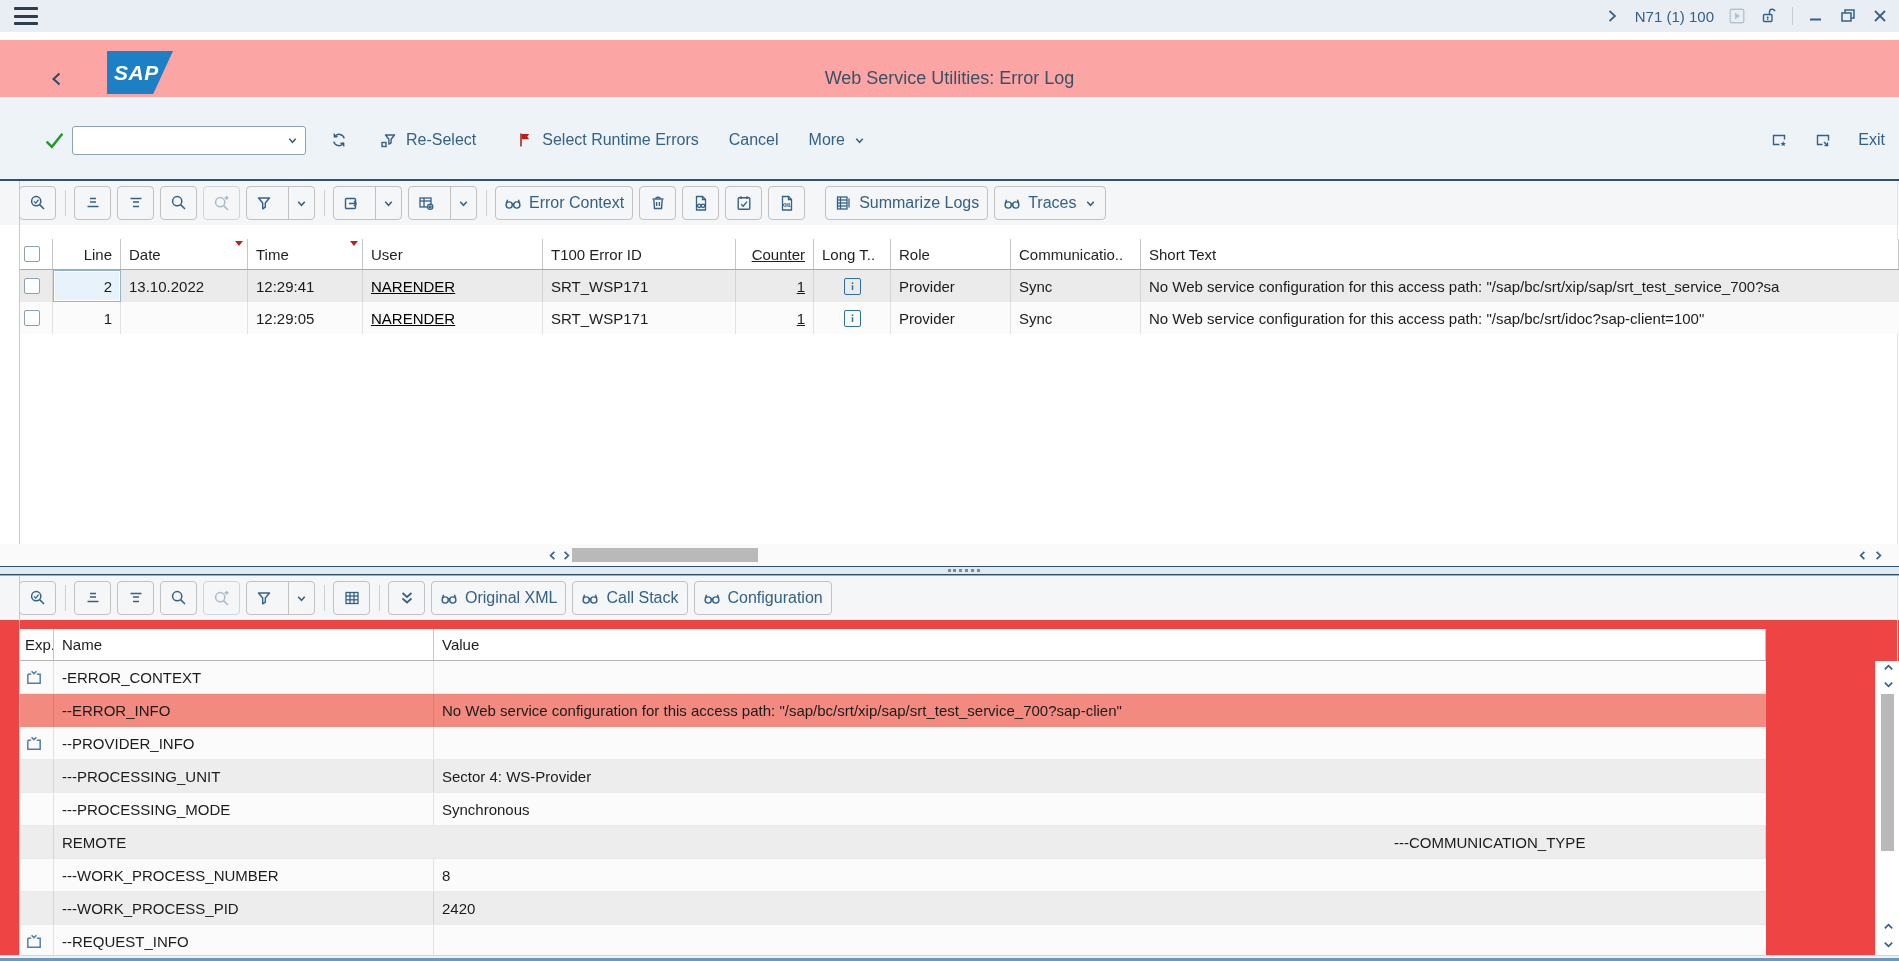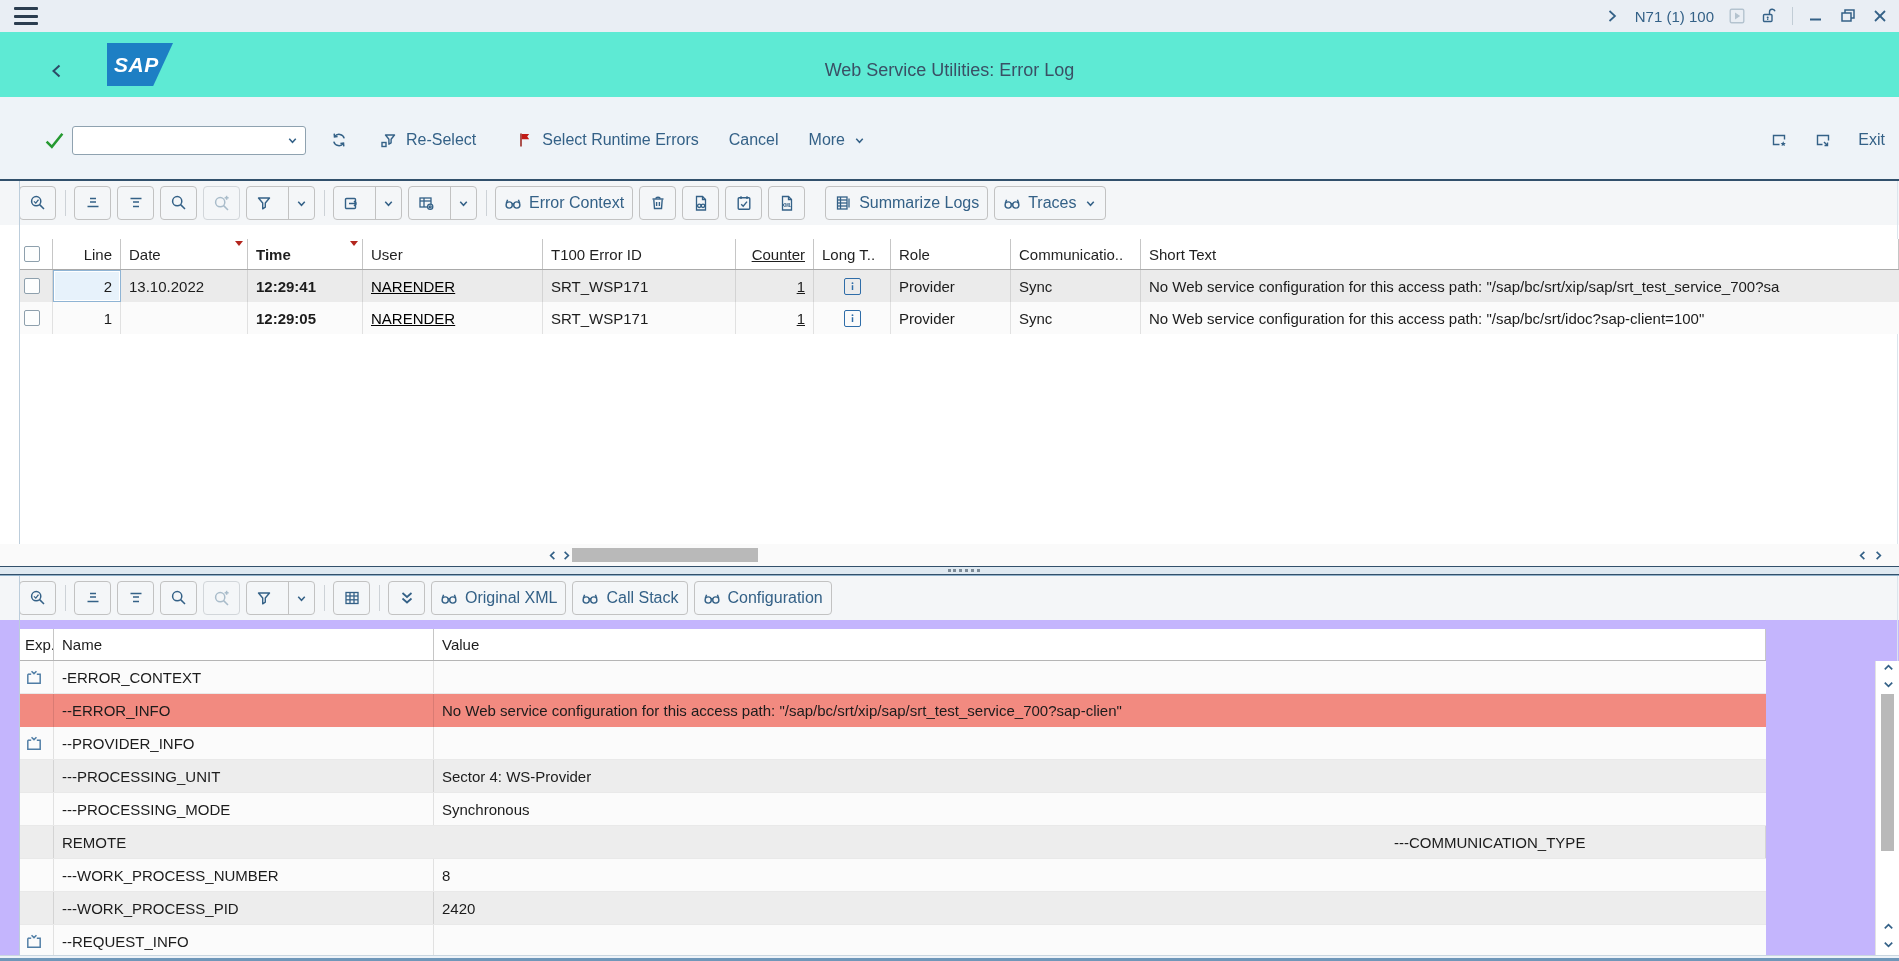--- a/index.html
+++ b/index.html
@@ -10,41 +10,41 @@
 
   
   .sysbar { position:absolute; top:0; left:0; right:0; height:32px; background:#e9eef4;
             display:flex; align-items:center; padding:0 10px 0 14px; }
   .burger { width:24px; height:18px; display:flex; flex-direction:column; justify-content:space-between; cursor:pointer; }
   .burger i { display:block; height:3px; background:#2b3d4f; border-radius:1px; }
   .sysright { margin-left:auto; display:flex; align-items:center; gap:14px; color:#346187; font-size:15px; }
   .sysdivider { width:1px; height:18px; background:#c2cdd6; }
 
   
-  .titlebar { position:absolute; top:32px; left:0; right:0; height:77px; background:#5eead4; display:flex; align-items:center; }
+  .titlebar { position:absolute; top:40px; left:0; right:0; height:77px; background:#fca5a5; display:flex; align-items:center; }
   .backbtn { position:absolute; left:48px; color:#2c4a66; cursor:pointer; }
   .saplogo { position:absolute; left:107px; top:11px; width:66px; height:43px; background:#1d7fc4;
              clip-path:polygon(0 0,100% 0,70% 100%,0 100%);
              color:#fff; font-weight:bold; font-style:italic; font-size:21px; display:flex; align-items:center; padding-left:7px; letter-spacing:.5px;}
   .apptitle { position:absolute; left:0; right:0; text-align:center; font-size:18px; color:#3a5065; }
 
   
   .apptb { position:absolute; top:97px; left:0; right:0; height:82px; background:#eef3f8; display:flex; align-items:flex-start; padding:28px 14px 0 44px; }
   .apptb .row { display:flex; align-items:center; height:30px; width:100%; }
   .okwrap { margin-left:7px; width:234px; height:29px; background:#fff; border:1px solid #8fa2b0; border-radius:3px; display:flex; align-items:center; }
   .okwrap input { flex:1; border:none; outline:none; height:100%; padding:0 6px; font-size:15px; background:transparent; font-family:inherit;}
   .okwrap .chev { color:#346187; margin-right:6px; }
   .flatbtn { display:inline-flex; align-items:center; gap:8px; color:#346187; font-size:16px; cursor:pointer; white-space:nowrap; }
   .apptb .rightgrp { margin-left:auto; display:flex; align-items:center; gap:26px; }
 
   
   .upper { position:absolute; top:179px; left:0; right:0; height:387px; background:#fff; border-top:2px solid #31506c; }
   .splitter { position:absolute; top:566px; left:0; right:0; height:9px; background:#dfe9f1; border-top:1px solid #33506b; border-bottom:1px solid #33506b; }
   .splitter .dots { position:absolute; left:948px; top:2px; width:32px; border-top:3px dotted #7c8b98; }
-  .lower { position:absolute; top:575px; left:0; right:0; height:386px; background:#c4b5fd; border-top:1px solid #8fb0c9; }
+  .lower { position:absolute; top:575px; left:0; right:0; height:386px; background:#ef4444; border-top:1px solid #8fb0c9; }
   .insetline { position:absolute; left:19px; top:0; bottom:0; width:1px; background:#bccddb; }
   .insetline.r { left:auto; right:1px; background:#dbe5ed; }
 
   
   .gtb { display:flex; align-items:center; height:44px; padding-left:19px; background:#f4f6f8; color:#346187; }
   .ibtn { height:34px; min-width:37px; display:inline-flex; align-items:center; justify-content:center; gap:7px;
           border:1px solid #c2c2c2; border-radius:4px; padding:0 8px; margin-right:6px; cursor:pointer; background:transparent; color:#346187; font-family:inherit;}
   .ibtn.disabled { color:#a9bcca; border-color:#d2d6da; cursor:default; }
   .ibtn .lbl { font-size:16px; color:#346187; white-space:nowrap; }
   .split { padding:0; }
@@ -55,21 +55,21 @@
   
   .grid { position:absolute; left:20px; right:0; }
   .g-head { top:58px; height:31px; display:flex; border-bottom:1px solid #a9a9a9; background:#fff; }
   .g-row  { height:32px; display:flex; }
   .g-row.r1 { position:absolute; top:89px;  left:20px; right:0; background:#ebebeb; }
   .g-row.r2 { position:absolute; top:121px; left:20px; right:0; background:#fbfbfb; }
   .cell { display:flex; align-items:center; padding:0 8px; font-size:15px; white-space:nowrap; overflow:hidden;
           border-right:1px solid rgba(0,0,0,0.10); position:relative; }
   .g-head .cell { font-size:15px; color:#1f1f1f; border-right:1px solid #c6c6c6; }
   .c-sel{width:33px; padding:0 0 0 4px;} .c-line{width:68px; justify-content:flex-end;}
-  .c-date{width:127px;} .c-time{width:115px;font-weight:bold;} .c-user{width:180px;} .c-t100{width:193px;}
+  .c-date{width:127px;} .c-time{width:115px;} .c-user{width:180px;} .c-t100{width:193px;}
   .c-counter{width:78px; justify-content:flex-end;text-decoration:underline;} .c-longt{width:77px; justify-content:center;}
   .c-role{width:120px;} .c-comm{width:130px;} .c-short{flex:1; border-right:none;}
   .checkbox { width:16px; height:16px; border:1px solid #8ea0ad; border-radius:2px; background:#fdfefe; cursor:pointer; }
   .selcell { background:#e7f2fb; border:1px solid #8fb4d4; box-shadow:inset 0 0 0 1px #fff; justify-content:flex-end; }
   .sortmark { position:absolute; top:2px; right:4px; width:0; height:0;
               border-left:4px solid transparent; border-right:4px solid transparent; border-top:5px solid #b3261e; }
   .userlink { text-decoration:underline; color:#000000; cursor:pointer; }
   .infoicon { width:17px; height:17px; border:1px solid #2f6da8; border-radius:2px; display:flex; align-items:center; justify-content:center; }
 
   

